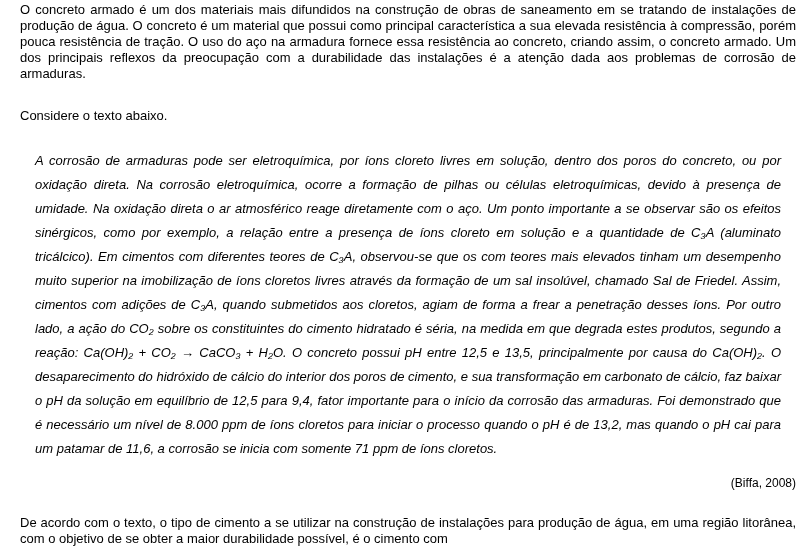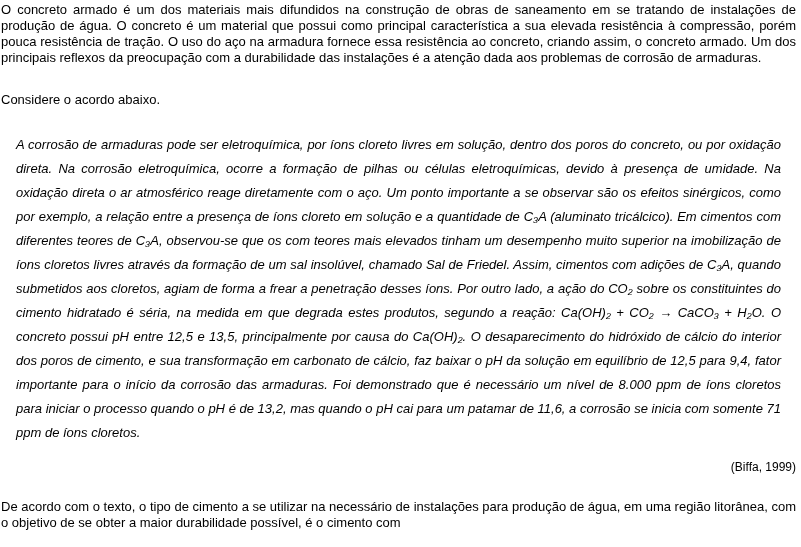--- a/index.html
+++ b/index.html
@@ -12,21 +12,21 @@
     height: 547px;
     overflow: hidden;
     font-family: "Liberation Sans", "DejaVu Sans", sans-serif;
     color: #000000;
     -webkit-font-smoothing: antialiased;
   }
   .page {
     box-sizing: border-box;
     width: 801px;
     height: 547px;
-    padding: 2px 5px 0 1px;
+    padding: 2px 5px 0 20px;
     background: #ffffff;
   }
   .intro {
     margin: 0;
     font-size: 13px;
     line-height: 16px;
     text-align: justify;
   }
   .instruction {
     margin: 26px 0 0 0;
@@ -57,21 +57,21 @@
     line-height: 16px;
     text-align: justify;
   }
 </style>
 </head>
 <body>
 
 <div class="page">
   <p class="intro">O concreto armado é um dos materiais mais difundidos na construção de obras de saneamento em se tratando de instalações de produção de água. O concreto é um material que possui como principal característica a sua elevada resistência à compressão, porém pouca resistência de tração. O uso do aço na armadura fornece essa resistência ao concreto, criando assim, o concreto armado. Um dos principais reflexos da preocupação com a durabilidade das instalações é a atenção dada aos problemas de corrosão de armaduras.</p>
 
-  <p class="instruction">Considere o acordo abaixo.</p>
+  <p class="instruction">Considere o texto abaixo.</p>
 
   <div class="quote">
     <p class="quote-text">A corrosão de armaduras pode ser eletroquímica, por íons cloreto livres em solução, dentro dos poros do concreto, ou por oxidação direta. Na corrosão eletroquímica, ocorre a formação de pilhas ou células eletroquímicas, devido à presença de umidade. Na oxidação direta o ar atmosférico reage diretamente com o aço. Um ponto importante a se observar são os efeitos sinérgicos, como por exemplo, a relação entre a presença de íons cloreto em solução e a quantidade de C₃A (aluminato tricálcico). Em cimentos com diferentes teores de C₃A, observou-se que os com teores mais elevados tinham um desempenho muito superior na imobilização de íons cloretos livres através da formação de um sal insolúvel, chamado Sal de Friedel. Assim, cimentos com adições de C₃A, quando submetidos aos cloretos, agiam de forma a frear a penetração desses íons. Por outro lado, a ação do CO₂ sobre os constituintes do cimento hidratado é séria, na medida em que degrada estes produtos, segundo a reação: Ca(OH)₂ + CO₂ → CaCO₃ + H₂O. O concreto possui pH entre 12,5 e 13,5, principalmente por causa do Ca(OH)₂. O desaparecimento do hidróxido de cálcio do interior dos poros de cimento, e sua transformação em carbonato de cálcio, faz baixar o pH da solução em equilíbrio de 12,5 para 9,4, fator importante para o início da corrosão das armaduras. Foi demonstrado que é necessário um nível de 8.000 ppm de íons cloretos para iniciar o processo quando o pH é de 13,2, mas quando o pH cai para um patamar de 11,6, a corrosão se inicia com somente 71 ppm de íons cloretos.</p>
-    <p class="citation">(Biffa, 1999)</p>
+    <p class="citation">(Biffa, 2008)</p>
   </div>
 
-  <p class="question">De acordo com o texto, o tipo de cimento a se utilizar na necessário de instalações para produção de água, em uma região litorânea, com o objetivo de se obter a maior durabilidade possível, é o cimento com</p>
+  <p class="question">De acordo com o texto, o tipo de cimento a se utilizar na construção de instalações para produção de água, em uma região litorânea, com o objetivo de se obter a maior durabilidade possível, é o cimento com</p>
 </div>
 
 </body></html>

